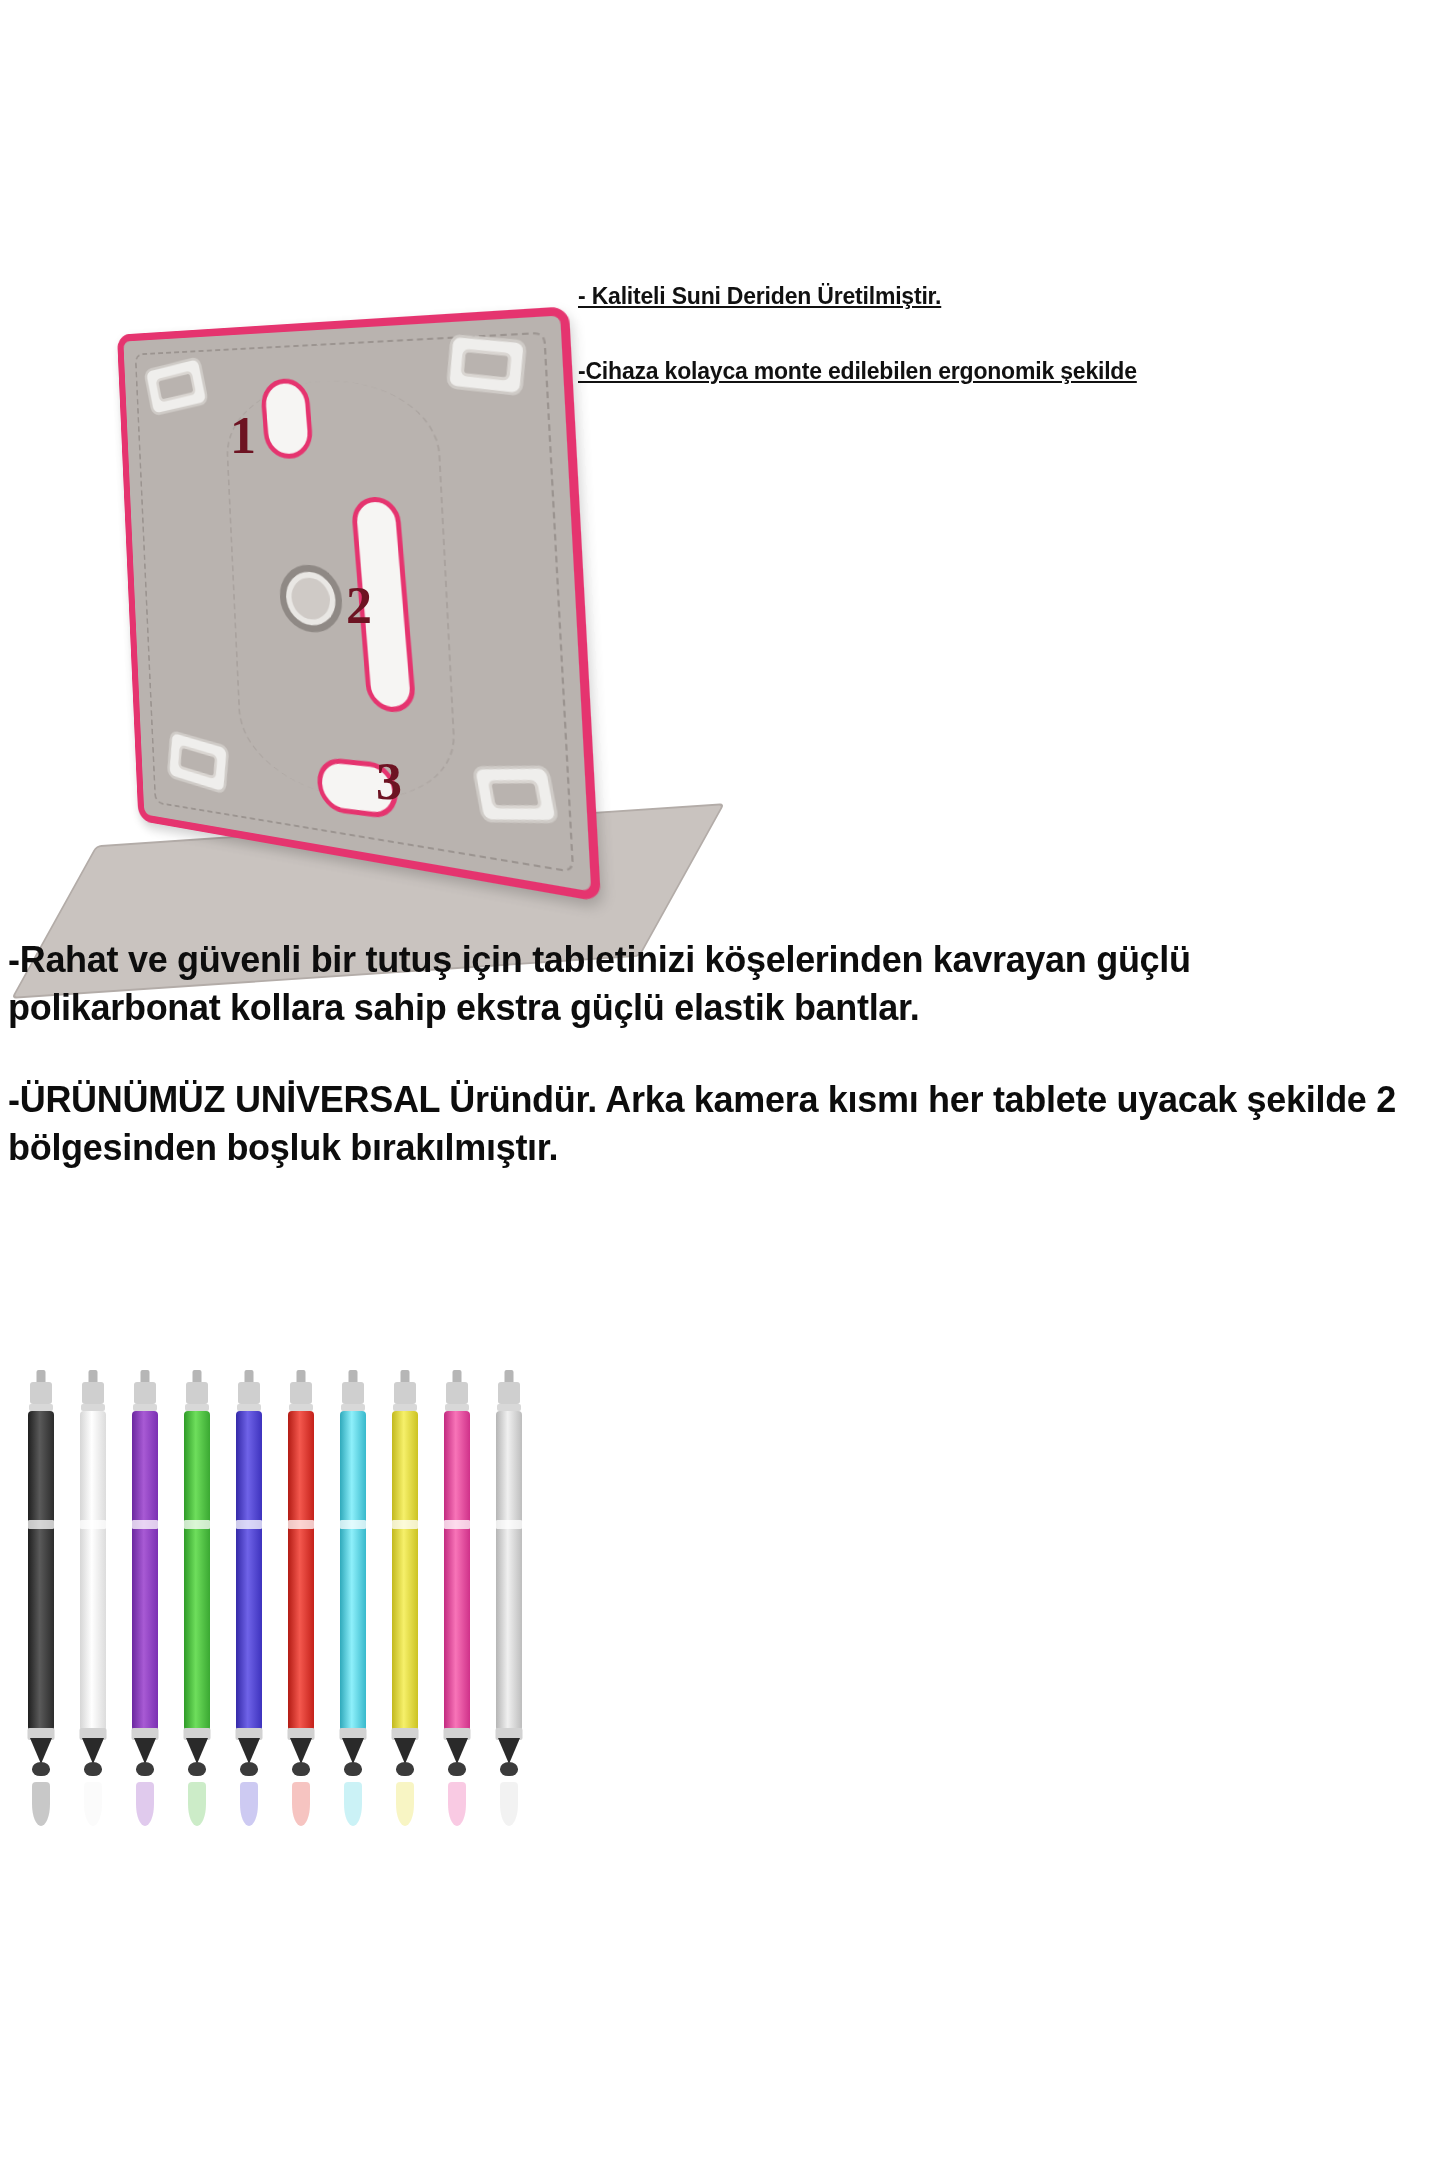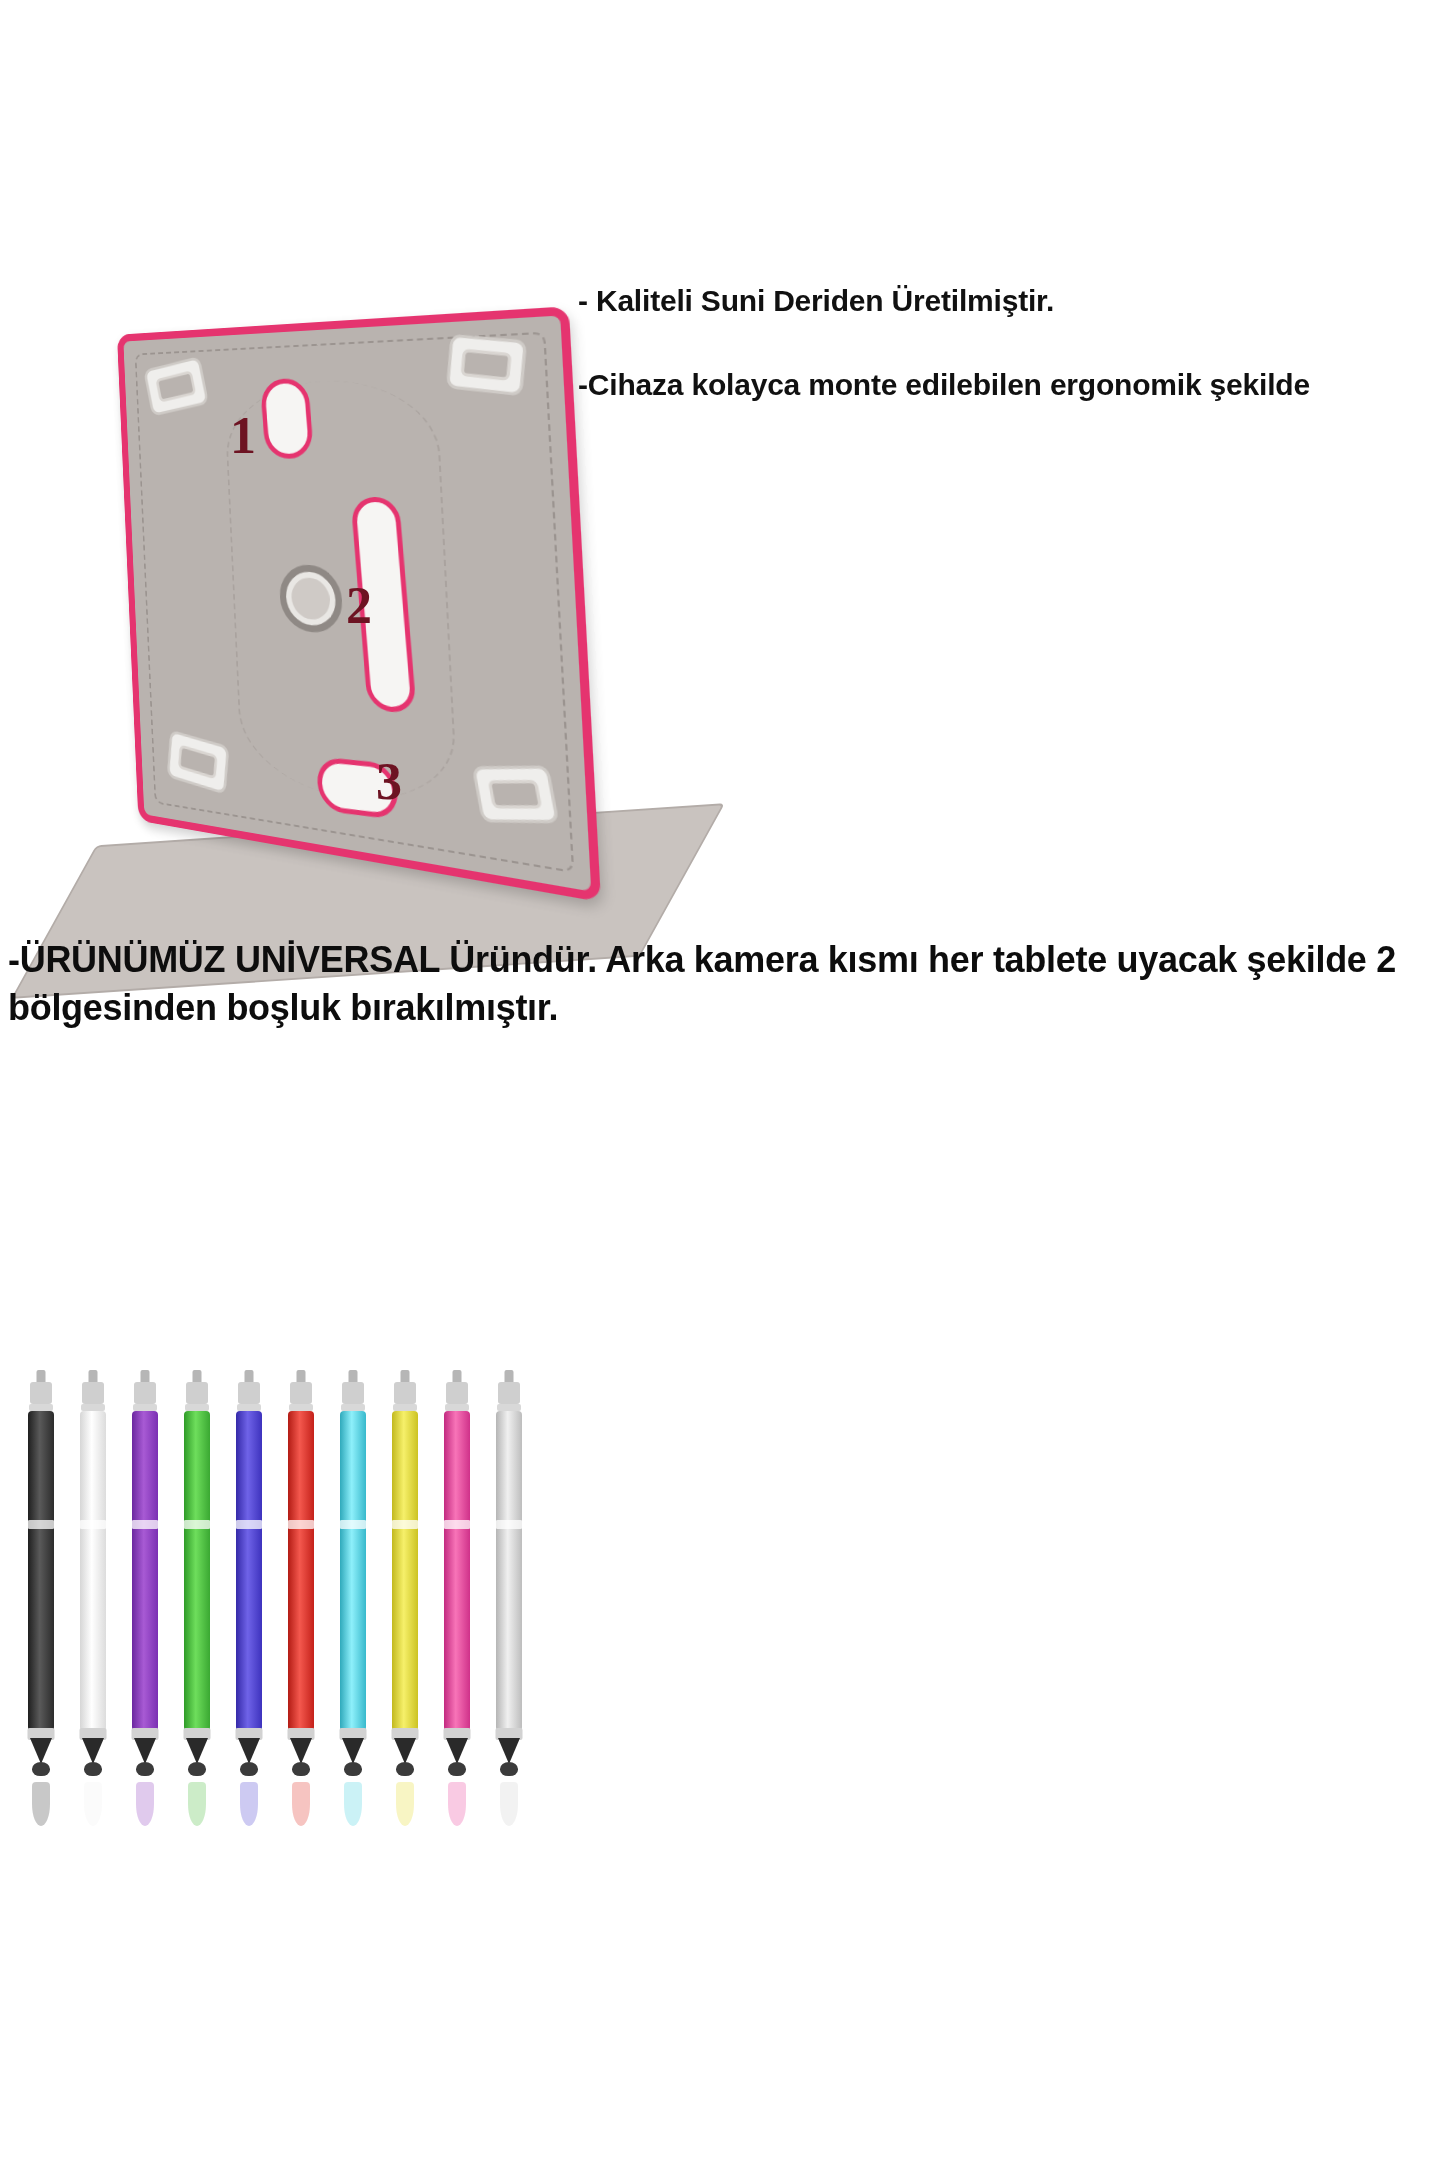--- a/index.html
+++ b/index.html
@@ -157,26 +157,27 @@
   .num.n3 { left: 346px; top: 452px; }
 
   
   .bullets {
     position: absolute;
     left: 578px;
     top: 282px;
     width: 830px;
   }
   .bullet {
-    font-size: 30px;
+    font-size: 23px;
     line-height: 1.28;
     font-weight: bold;
     color: #111111;
     margin-bottom: 46px;
     letter-spacing: -0.2px;
+    text-decoration: underline;
   }
 
   
   .paragraphs {
     position: absolute;
     left: 8px;
     top: 900px;
     width: 1400px;
   }
   .para {
@@ -347,20 +348,21 @@
       <div class="num n3">3</div>
     </div>
 
     <div class="bullets">
       <div class="bullet">- Kaliteli Suni Deriden Üretilmiştir.</div>
       <div class="bullet">-Cihaza kolayca monte edilebilen ergonomik şekilde</div>
     </div>
   </div>
 
   <div class="paragraphs">
+    <p class="para">-Rahat ve güvenli bir tutuş için tabletinizi köşelerinden kavrayan güçlü polikarbonat kollara sahip ekstra güçlü elastik bantlar.</p>
     <p class="para">-ÜRÜNÜMÜZ UNİVERSAL Üründür. Arka kamera kısmı her tablete uyacak şekilde 2 bölgesinden boşluk bırakılmıştır.</p>
   </div>
 
   <div class="bottom-section">
 
     <div class="pens">
       <div class="pen">
         <div class="clipbar"></div>
           <div class="cap"></div>
           <div class="ring-top"></div>

